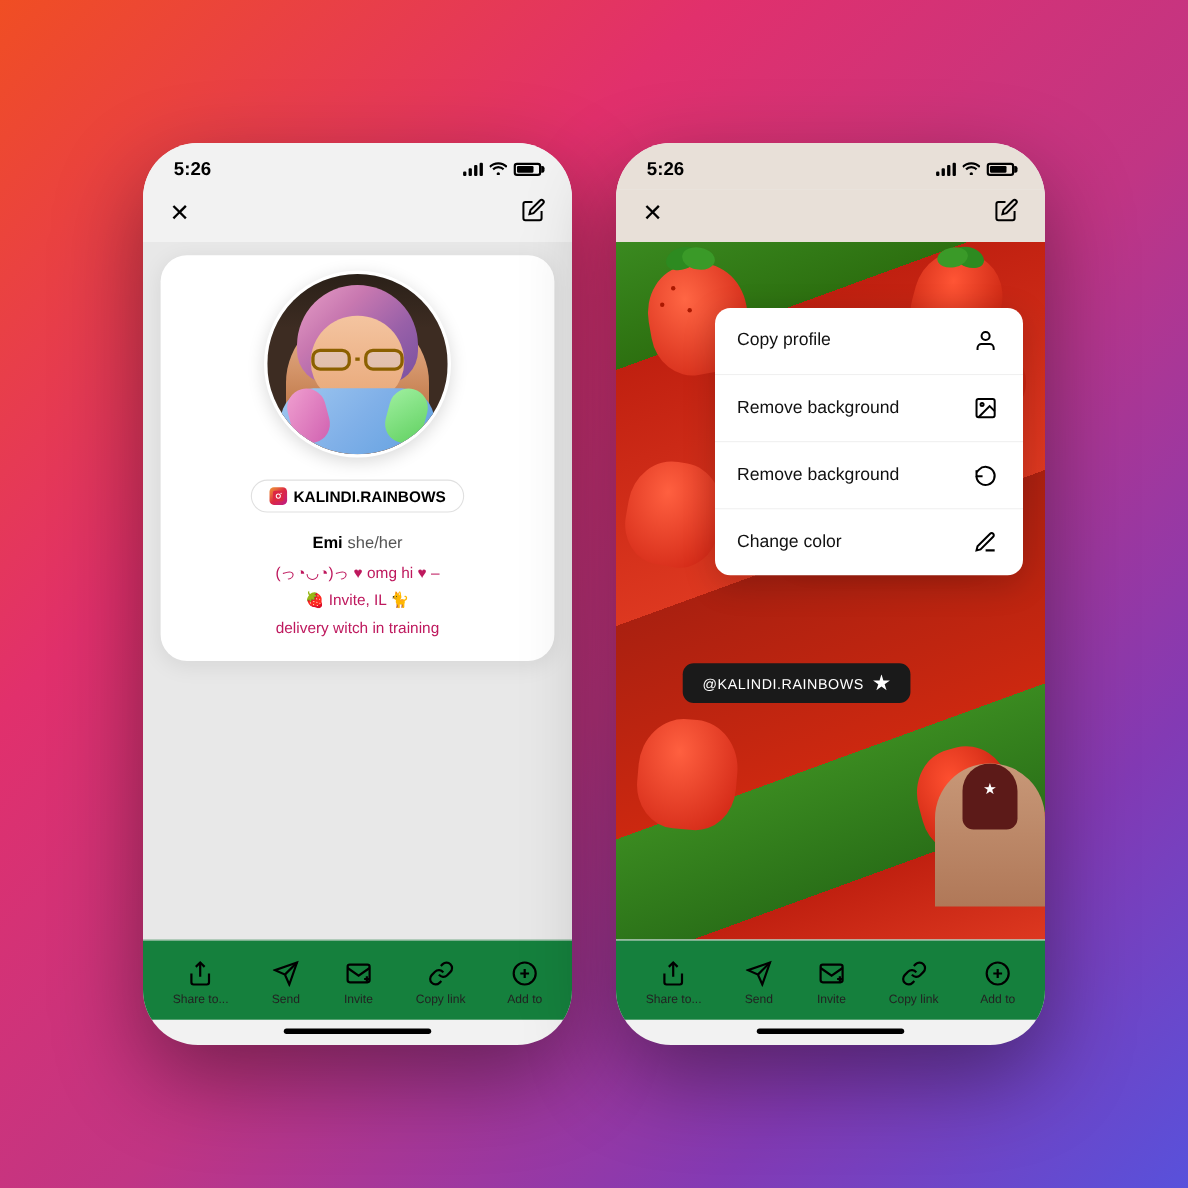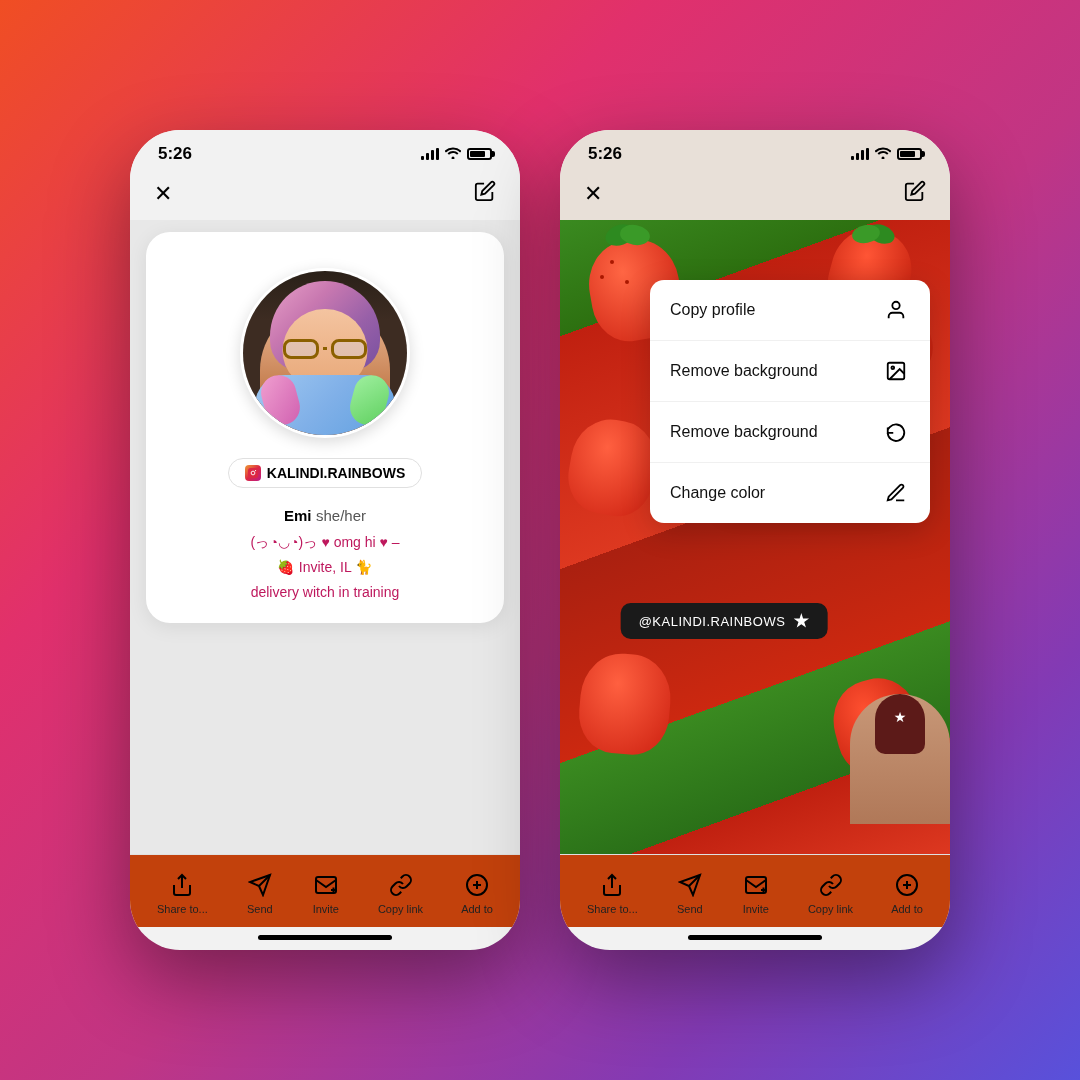--- a/index.html
+++ b/index.html
@@ -120,21 +120,21 @@
       flex-direction: column;
       align-items: center;
       padding: 0;
       overflow: hidden;
     }
 
     .profile-card {
       background: #fff;
       border-radius: 24px;
       margin: 12px 16px;
-      padding: 36px 20px 20px;
+      padding: 14px 20px 20px;
       display: flex;
       flex-direction: column;
       align-items: center;
       box-shadow: 0 4px 20px rgba(0,0,0,0.08);
       width: calc(100% - 32px);
     }
 
     .avatar-container {
       width: 170px;
       height: 170px;
@@ -218,21 +218,21 @@
     }
 
     .music-bar-item {
       width: 2px;
       background: linear-gradient(135deg, #f09433, #dc2743);
       border-radius: 1px;
     }
 
     
     .action-bar {
-      background: #c2410c;
+      background: #15803d;
       padding: 16px 8px 12px;
       display: flex;
       justify-content: space-around;
       align-items: center;
       border-top: 1px solid #e0e0e0;
     }
 
     .action-item {
       display: flex;
       flex-direction: column;

